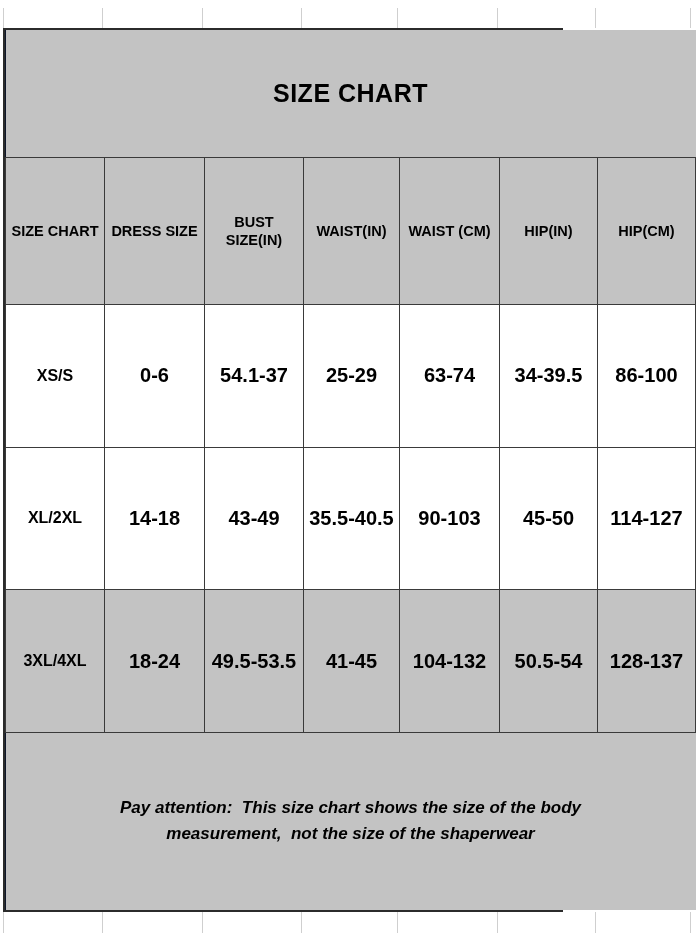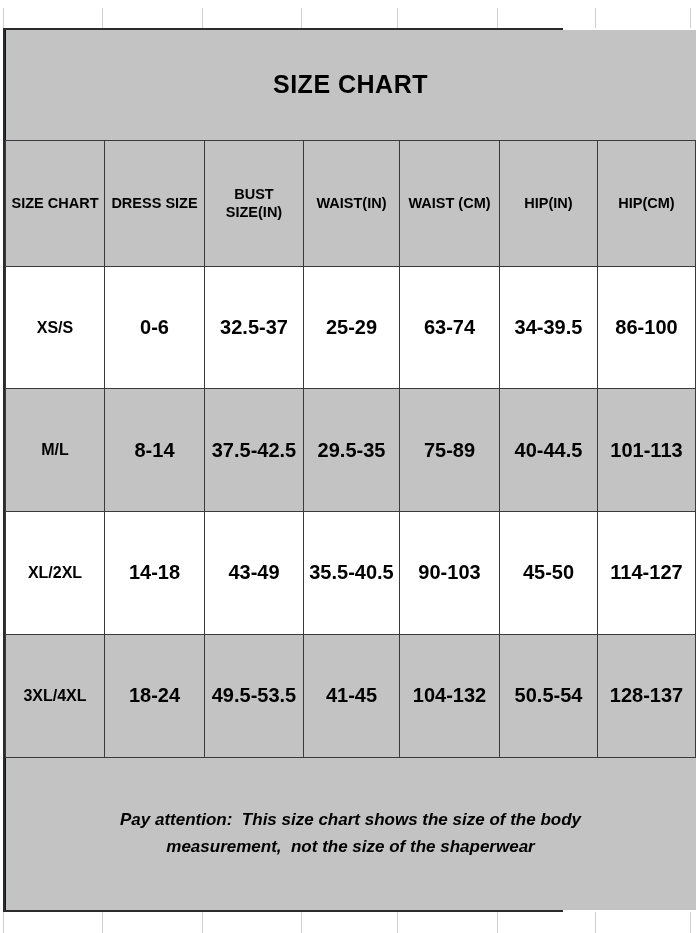--- a/index.html
+++ b/index.html
@@ -146,36 +146,27 @@
         <td>BUST SIZE(IN)</td>
         <td>WAIST(IN)</td>
         <td>WAIST (CM)</td>
         <td>HIP(IN)</td>
         <td>HIP(CM)</td>
       </tr>
 
       <tr class="data-row odd">
         <td class="size-col">XS/S</td>
         <td>0-6</td>
-        <td>32.5-37</td>
+        <td>54.1-37</td>
         <td>25-29</td>
         <td>63-74</td>
         <td>34-39.5</td>
         <td>86-100</td>
       </tr>
 
-      <tr class="data-row even">
-        <td class="size-col">M/L</td>
-        <td>8-14</td>
-        <td>37.5-42.5</td>
-        <td>29.5-35</td>
-        <td>75-89</td>
-        <td>40-44.5</td>
-        <td>101-113</td>
-      </tr>
 
       <tr class="data-row odd">
         <td class="size-col">XL/2XL</td>
         <td>14-18</td>
         <td>43-49</td>
         <td>35.5-40.5</td>
         <td>90-103</td>
         <td>45-50</td>
         <td>114-127</td>
       </tr>

